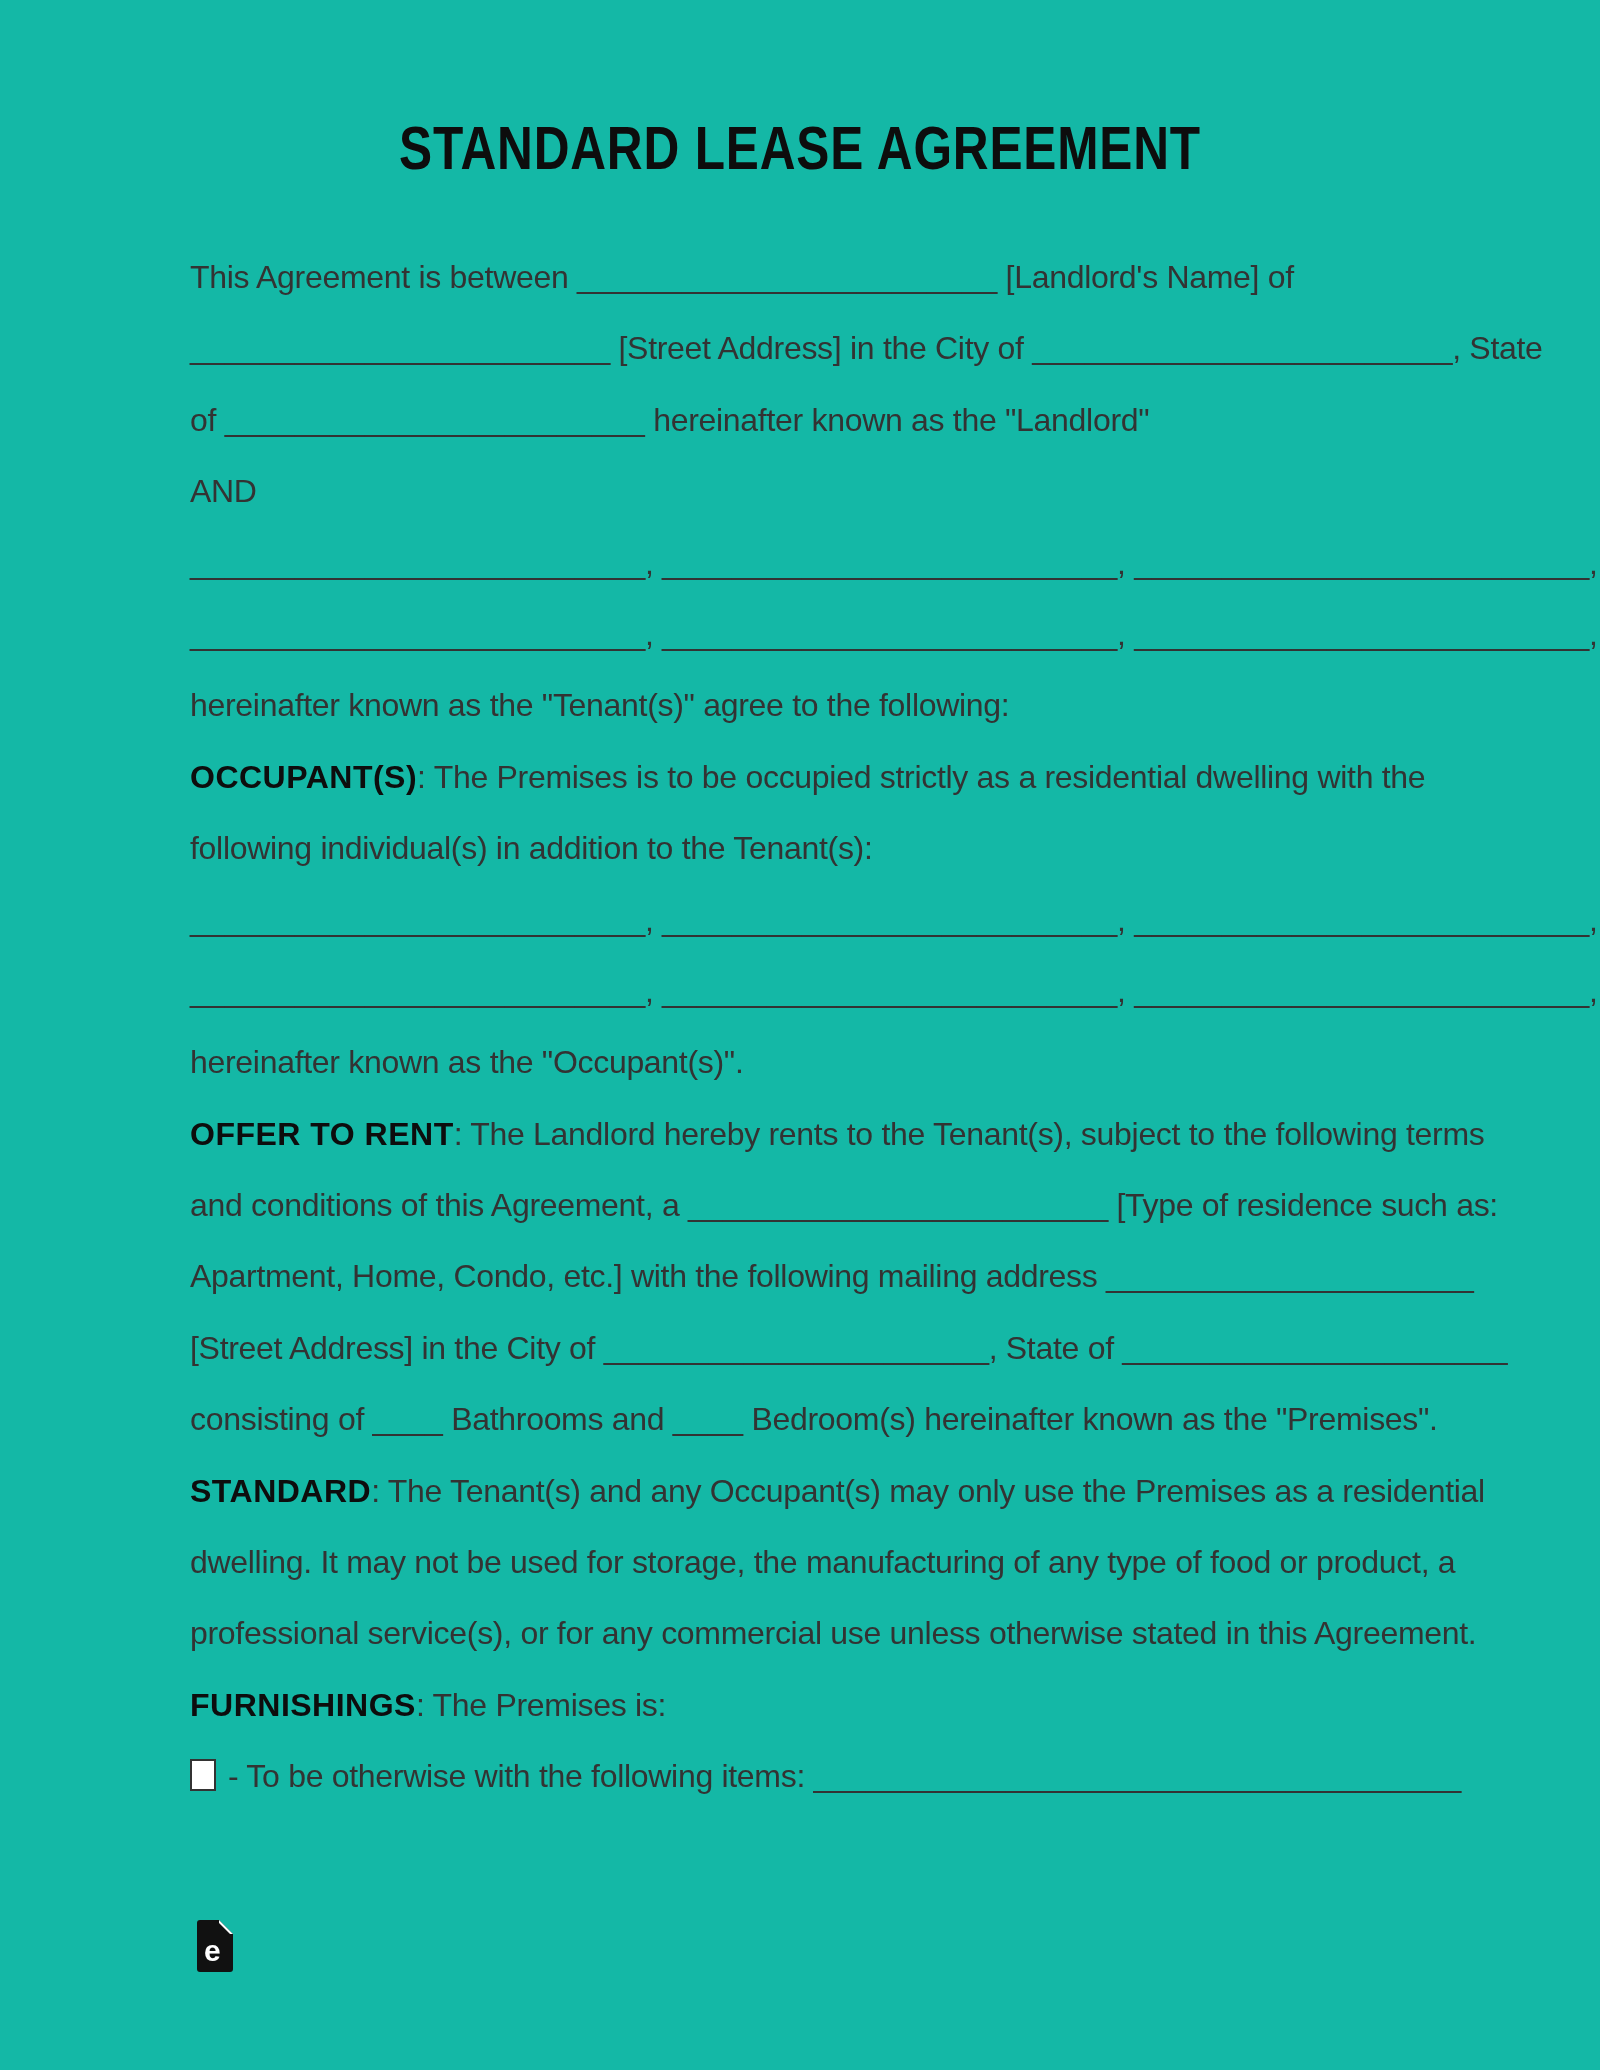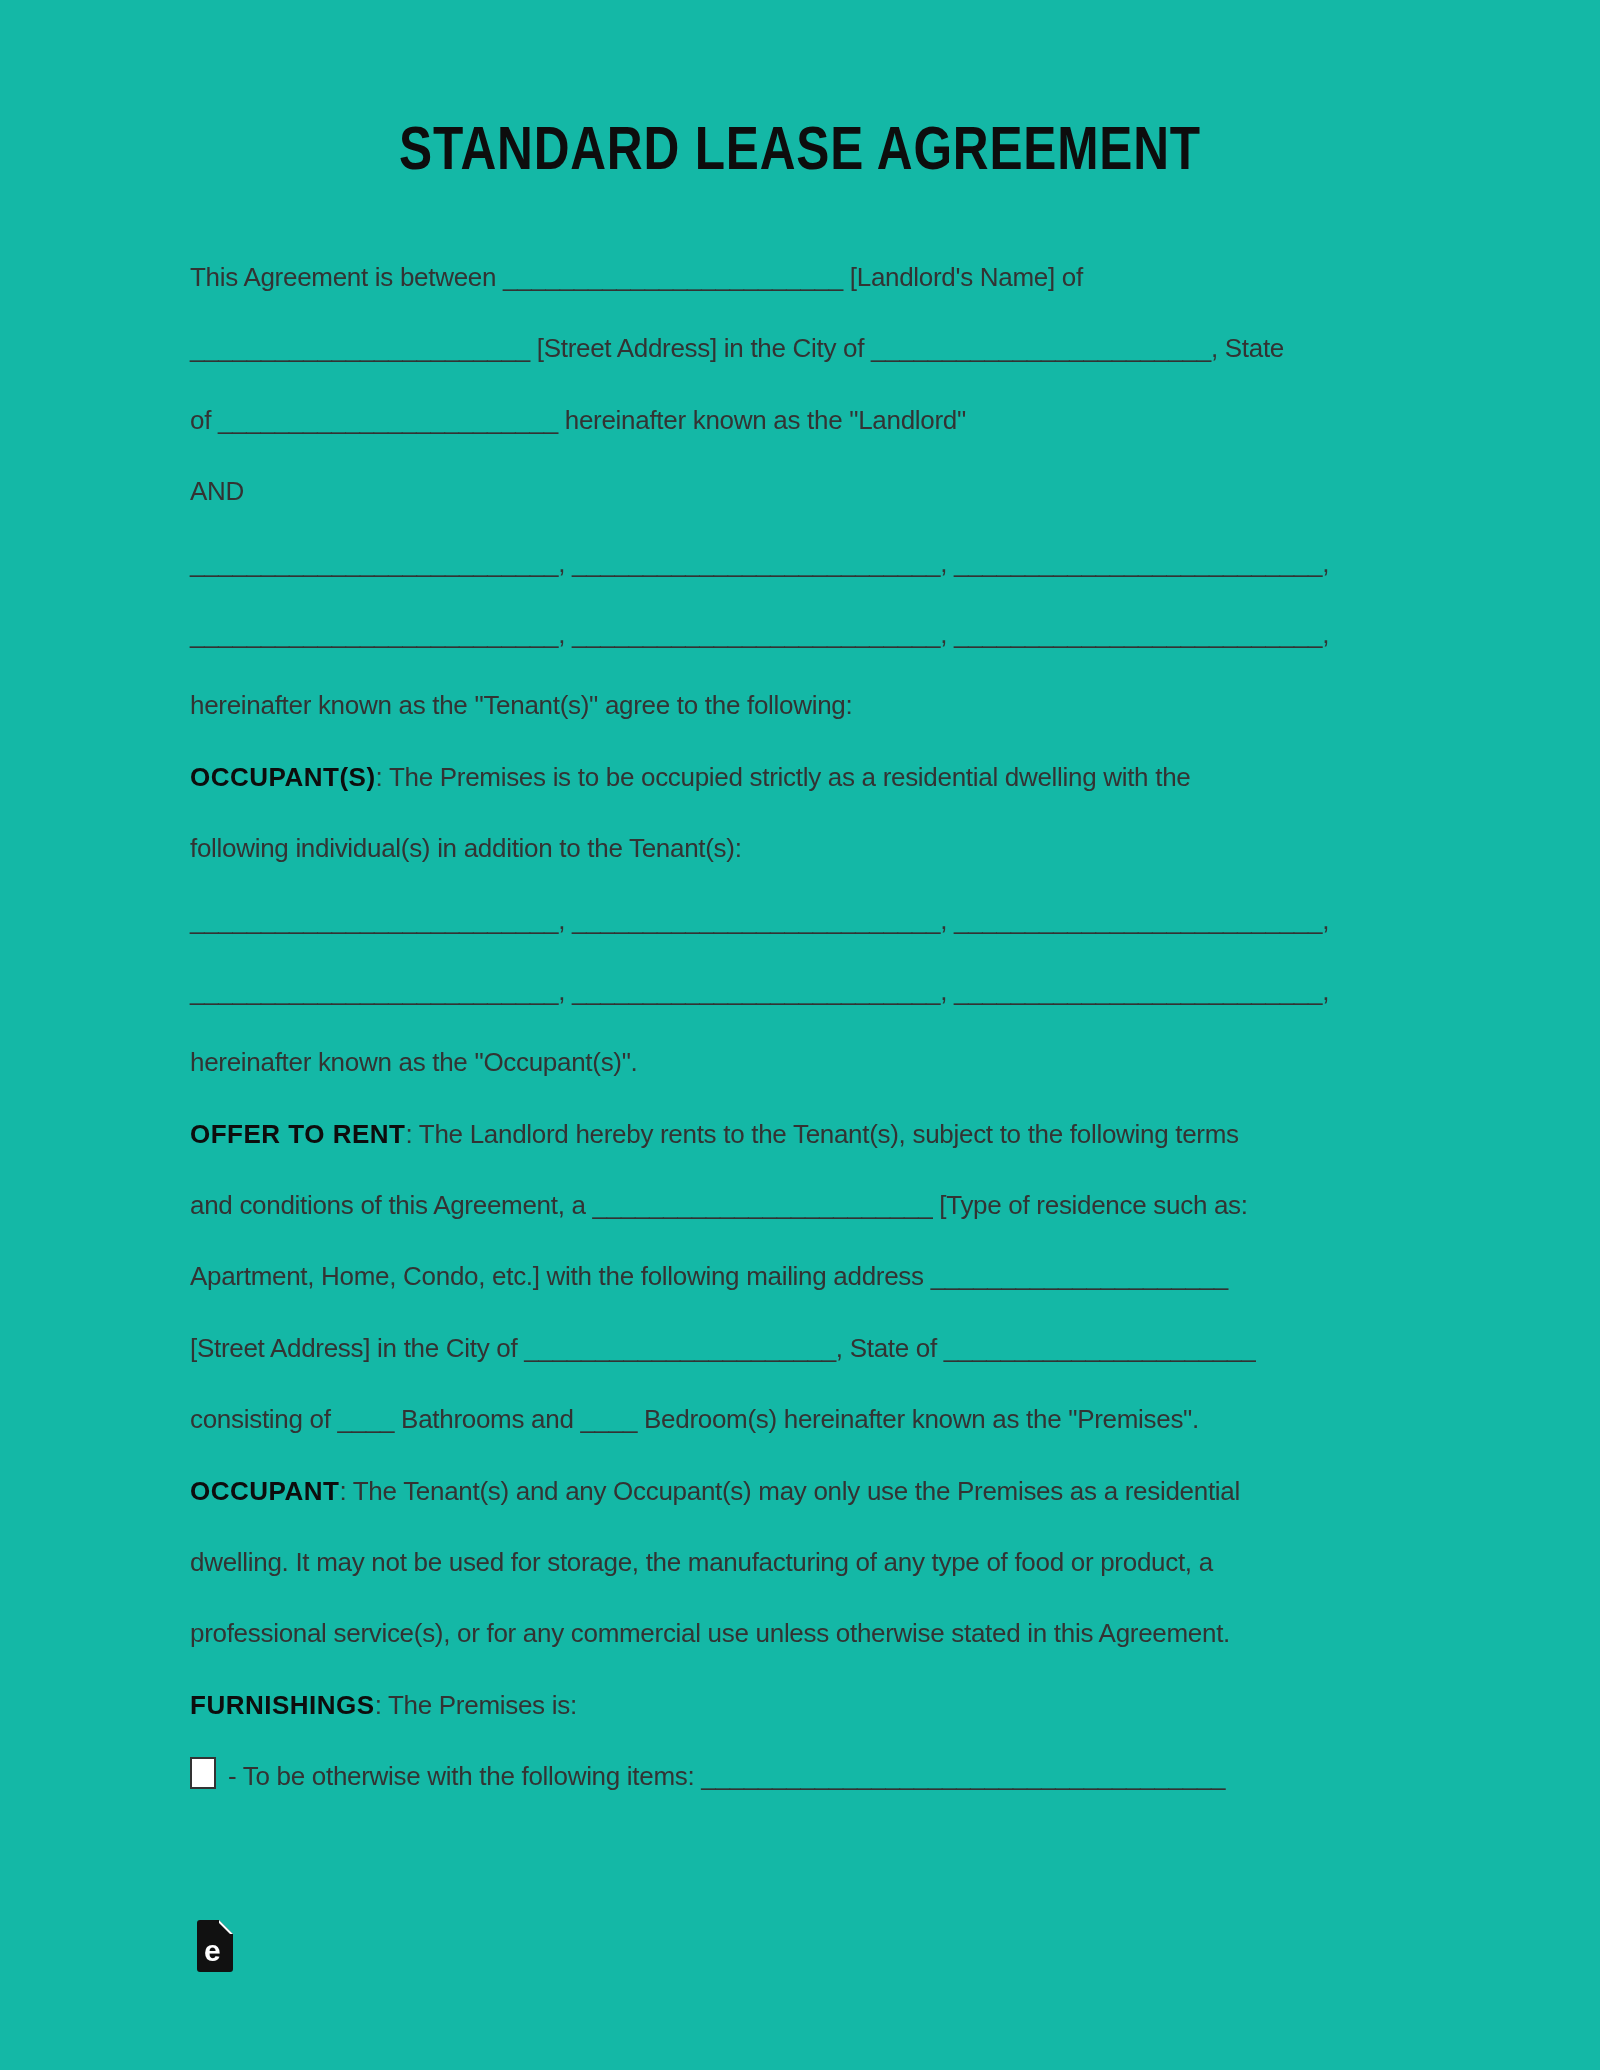--- a/index.html
+++ b/index.html
@@ -7,21 +7,21 @@
     position:relative;width:1600px;height:2070px;background:#14b8a6;
     overflow:hidden;font-family:"Liberation Sans",sans-serif;
   }
   .title{
     position:absolute;top:116px;left:0;width:1600px;margin:0;
     text-align:center;font-size:62px;line-height:64px;font-weight:700;
     letter-spacing:1px;color:#0d0d0d;transform:scaleX(0.8);
   }
   .content{position:absolute;left:190px;top:242px;width:1230px;}
   .line{
-    margin:0;height:71.4px;line-height:71.4px;font-size:26px;color:#333333;
+    margin:0;height:71.4px;line-height:71.4px;font-size:32px;color:#333333;
     letter-spacing:-0.3px;white-space:nowrap;font-weight:400;
   }
   .line b{color:#0d0d0d;font-weight:700;letter-spacing:0.5px;margin-top:24px;}
   .line-last{margin-top:25px;}
   .checkbox{
     display:inline-block;width:22px;height:28px;border:2px solid #333333;
     margin-right:12px;vertical-align:-4px;background:#ffffff;box-sizing:content-box;
   }
   .logo{position:absolute;left:196px;top:1920px;width:38px;height:52px;}
   .logo svg{display:block;width:38px;height:52px;}
@@ -44,21 +44,21 @@
     <p class="line"><b>OCCUPANT(S)</b><span>: The Premises is to be occupied strictly as a residential dwelling with the</span></p>
     <p class="line"><span>following individual(s) in addition to the Tenant(s):</span></p>
     <p class="line"><span>__________________________, __________________________, __________________________,</span></p>
     <p class="line"><span>__________________________, __________________________, __________________________,</span></p>
     <p class="line"><span>hereinafter known as the "Occupant(s)".</span></p>
     <p class="line"><b>OFFER TO RENT</b><span>: The Landlord hereby rents to the Tenant(s), subject to the following terms</span></p>
     <p class="line"><span>and conditions of this Agreement, a ________________________ [Type of residence such as:</span></p>
     <p class="line"><span>Apartment, Home, Condo, etc.] with the following mailing address _____________________</span></p>
     <p class="line"><span>[Street Address] in the City of ______________________, State of ______________________</span></p>
     <p class="line"><span>consisting of ____ Bathrooms and ____ Bedroom(s) hereinafter known as the "Premises".</span></p>
-    <p class="line"><b>OCCUPANT</b><span>: The Tenant(s) and any Occupant(s) may only use the Premises as a residential</span></p>
+    <p class="line"><b>STANDARD</b><span>: The Tenant(s) and any Occupant(s) may only use the Premises as a residential</span></p>
     <p class="line"><span>dwelling. It may not be used for storage, the manufacturing of any type of food or product, a</span></p>
     <p class="line"><span>professional service(s), or for any commercial use unless otherwise stated in this Agreement.</span></p>
     <p class="line"><b>FURNISHINGS</b><span>: The Premises is:</span></p>
     <p class="line"><span class="checkbox"></span><span>- To be otherwise with the following items: _____________________________________</span></p>
   </div>
 
   <div class="logo">
     <svg viewBox="0 0 38 52" xmlns="http://www.w3.org/2000/svg">
       <path d="M4 0 H23 L37 14 V49 Q37 52 34 52 H4 Q1 52 1 49 V3 Q1 0 4 0 Z" fill="#111111"></path>
       <path d="M23 0 L37 14 L23 14 Z" fill="#ffffff"></path>

